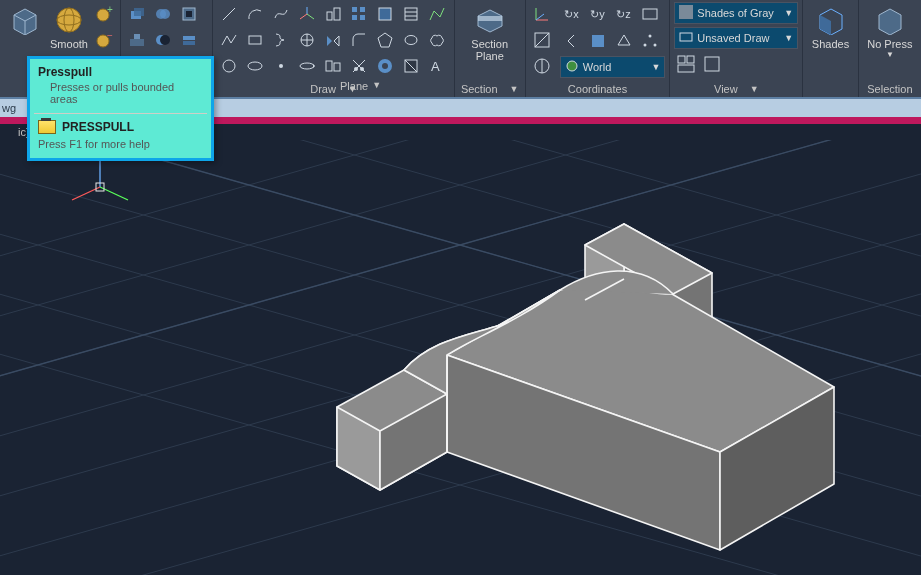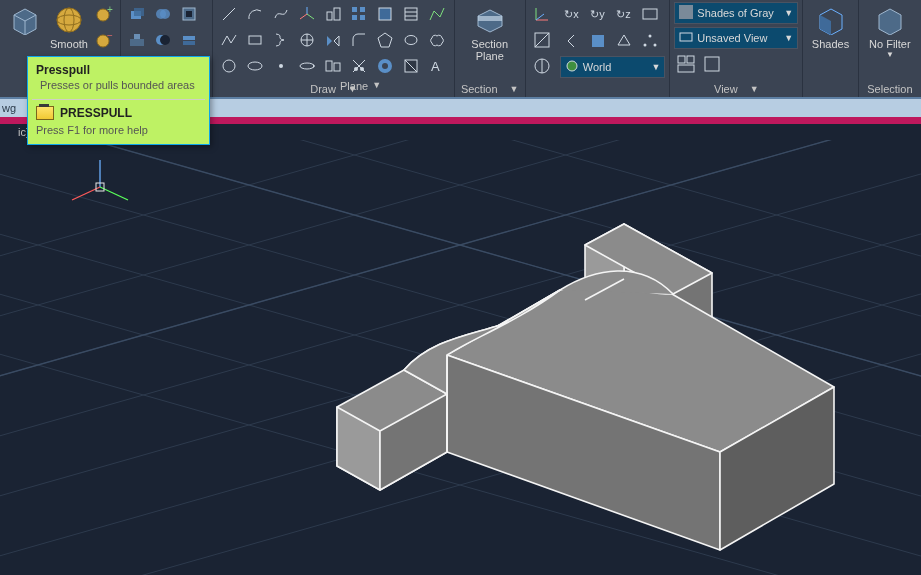--- a/index.html
+++ b/index.html
@@ -15,23 +15,23 @@
   .g3{grid-template-rows:repeat(3,24px)}
   .sm{width:24px;height:24px;display:flex;align-items:center;justify-content:center;cursor:pointer}
   .sm svg{display:block}
   .dd{height:20px;background:#0c4a6e;border:1px solid #4a5362;display:flex;align-items:center;padding:0 4px;gap:4px;font-size:11px;cursor:pointer}
   .dd .caret{margin-left:auto;font-size:9px}
   .coord-col{display:flex;flex-direction:column;gap:2px}
   .tabbar{height:18px;background:#b7cde2;border-bottom:7px solid #be185d;display:flex;align-items:center;padding-left:2px;color:#2b3a4a;font-size:11px}
   .status-frag{height:16px;color:#c0c0c0;font-size:11px;padding-left:18px;display:flex;align-items:center}
   .viewport{position:relative;width:921px;height:444px;background:#1a2333}
   .viewport svg{position:absolute;left:0;top:0}
-  .tooltip{position:absolute;left:27px;top:56px;width:181px;background:#bef264;border:1px solid #0ea5e9;box-shadow:2px 2px 6px rgba(0,0,0,.35);color:#222;z-index:50}
+  .tooltip{position:absolute;left:27px;top:56px;width:181px;background:#5eead4;border:3px solid #0ea5e9;box-shadow:2px 2px 6px rgba(0,0,0,.35);color:#222;z-index:50}
   .tooltip .tt-title{font-weight:600;padding:6px 8px 2px 8px;font-size:12px}
-  .tooltip .tt-desc{padding:0 8px 8px 12px;font-size:11px;color:#555}
+  .tooltip .tt-desc{padding:0 8px 8px 20px;font-size:11px;color:#555}
   .tooltip .tt-sep{height:1px;background:#cfcfc6;margin:0 4px}
   .tooltip .tt-cmd{display:flex;align-items:center;gap:6px;padding:6px 8px 2px 8px;font-weight:700;font-size:12px}
   .tooltip .tt-help{padding:2px 22px 8px 8px;font-size:11px;color:#555}
   .tt-icon{width:16px;height:12px;background:linear-gradient(#ffe36b,#f0c933);border:1px solid #7a651a;position:relative}
   .tt-icon::after{content:"";position:absolute;top:-3px;left:2px;width:10px;height:3px;background:#3a3a3a}
 </style>
 </head>
 <body>
 
 <div class="ribbon">
@@ -404,37 +404,40 @@
         </div>
         <div class="dd">
           <span><svg width="14" height="14">
                 <circle cx="7" cy="7" r="5" fill="#3f8f3f" stroke="#cfd8e2"></circle>
               </svg></span>
           <span>World</span>
           <span class="caret">▼</span>
         </div>
       </div>
     </div>
+    <div class="panel-label">
+        <span>Coordinates</span>
+      </div>
   </div>
 
   <div class="panel" style="width:128px">
     <div class="panel-body">
       <div class="coord-col" style="flex:1;gap:3px">
         <div class="dd">
           <span><svg width="14" height="14">
                 <rect width="14" height="14" fill="#7a8a99"></rect>
               </svg></span>
           <span>Shades of Gray</span>
           <span class="caret">▼</span>
         </div>
         <div class="dd">
           <span><svg width="14" height="14">
                 <rect x="1" y="3" width="12" height="8" fill="none" stroke="#cfd8e2"></rect>
               </svg></span>
-          <span>Unsaved View</span>
+          <span>Unsaved Draw</span>
           <span class="caret">▼</span>
         </div>
         <div style="display:flex;gap:2px">
           <div class="sm">
               <svg width="20" height="20">
                 <rect x="2" y="2" width="7" height="7" fill="none" stroke="#cfd8e2"></rect>
                 <rect x="11" y="2" width="7" height="7" fill="none" stroke="#cfd8e2"></rect>
                 <rect x="2" y="11" width="16" height="7" fill="none" stroke="#cfd8e2"></rect>
               </svg>
             </div>
@@ -468,21 +471,21 @@
   </div>
 
   <div class="panel" style="width:56px;border-right:none">
     <div class="panel-body" style="justify-content:center">
       <div class="big-btn" style="width:50px">
         <div class="ic">
             <svg width="30" height="30">
               <polygon points="4,10 15,4 26,10 26,24 15,30 4,24" fill="#4d6a88" stroke="#9fb7cf"></polygon>
             </svg>
           </div>
-        <div class="lbl">No Filter</div>
+        <div class="lbl">No Press</div>
         <span class="caret" style="font-size:8px">▼</span>
       </div>
     </div>
     <div class="panel-label">Selection</div>
   </div>
 
 </div>
 
 <div style="position:absolute;left:340px;top:80px;color:#c4c4c4;font-size:11px;display:flex;gap:4px">
     <span>Plane</span>

